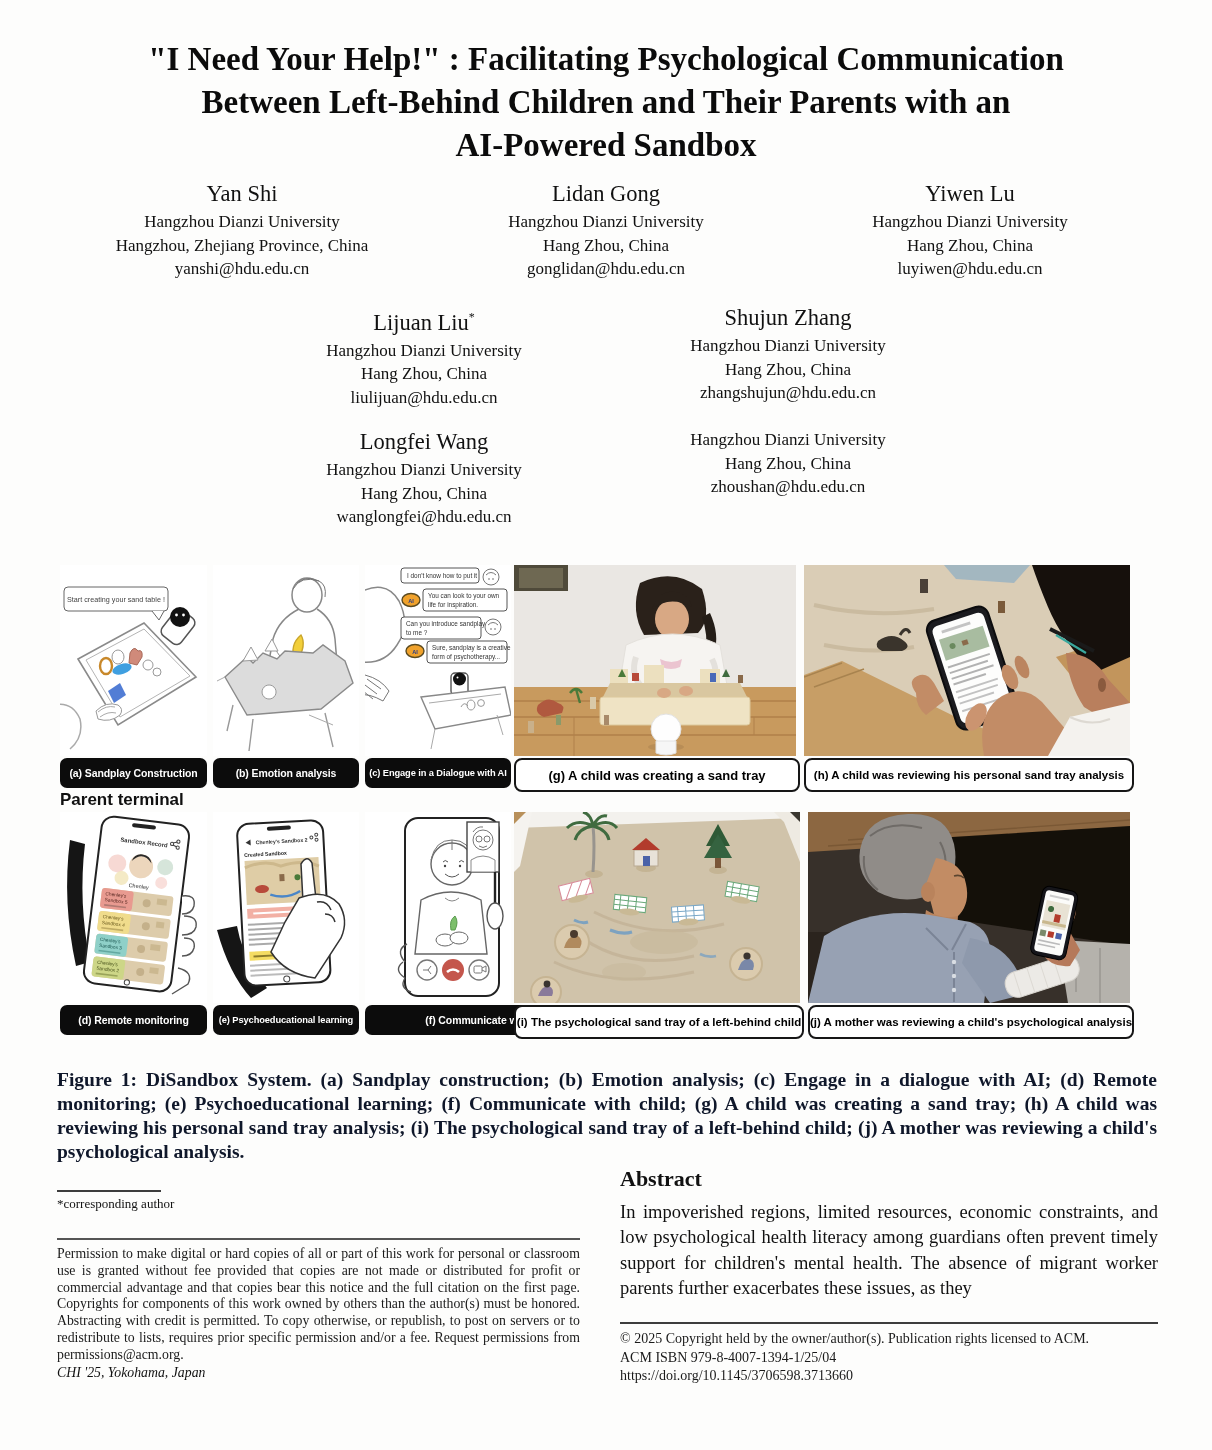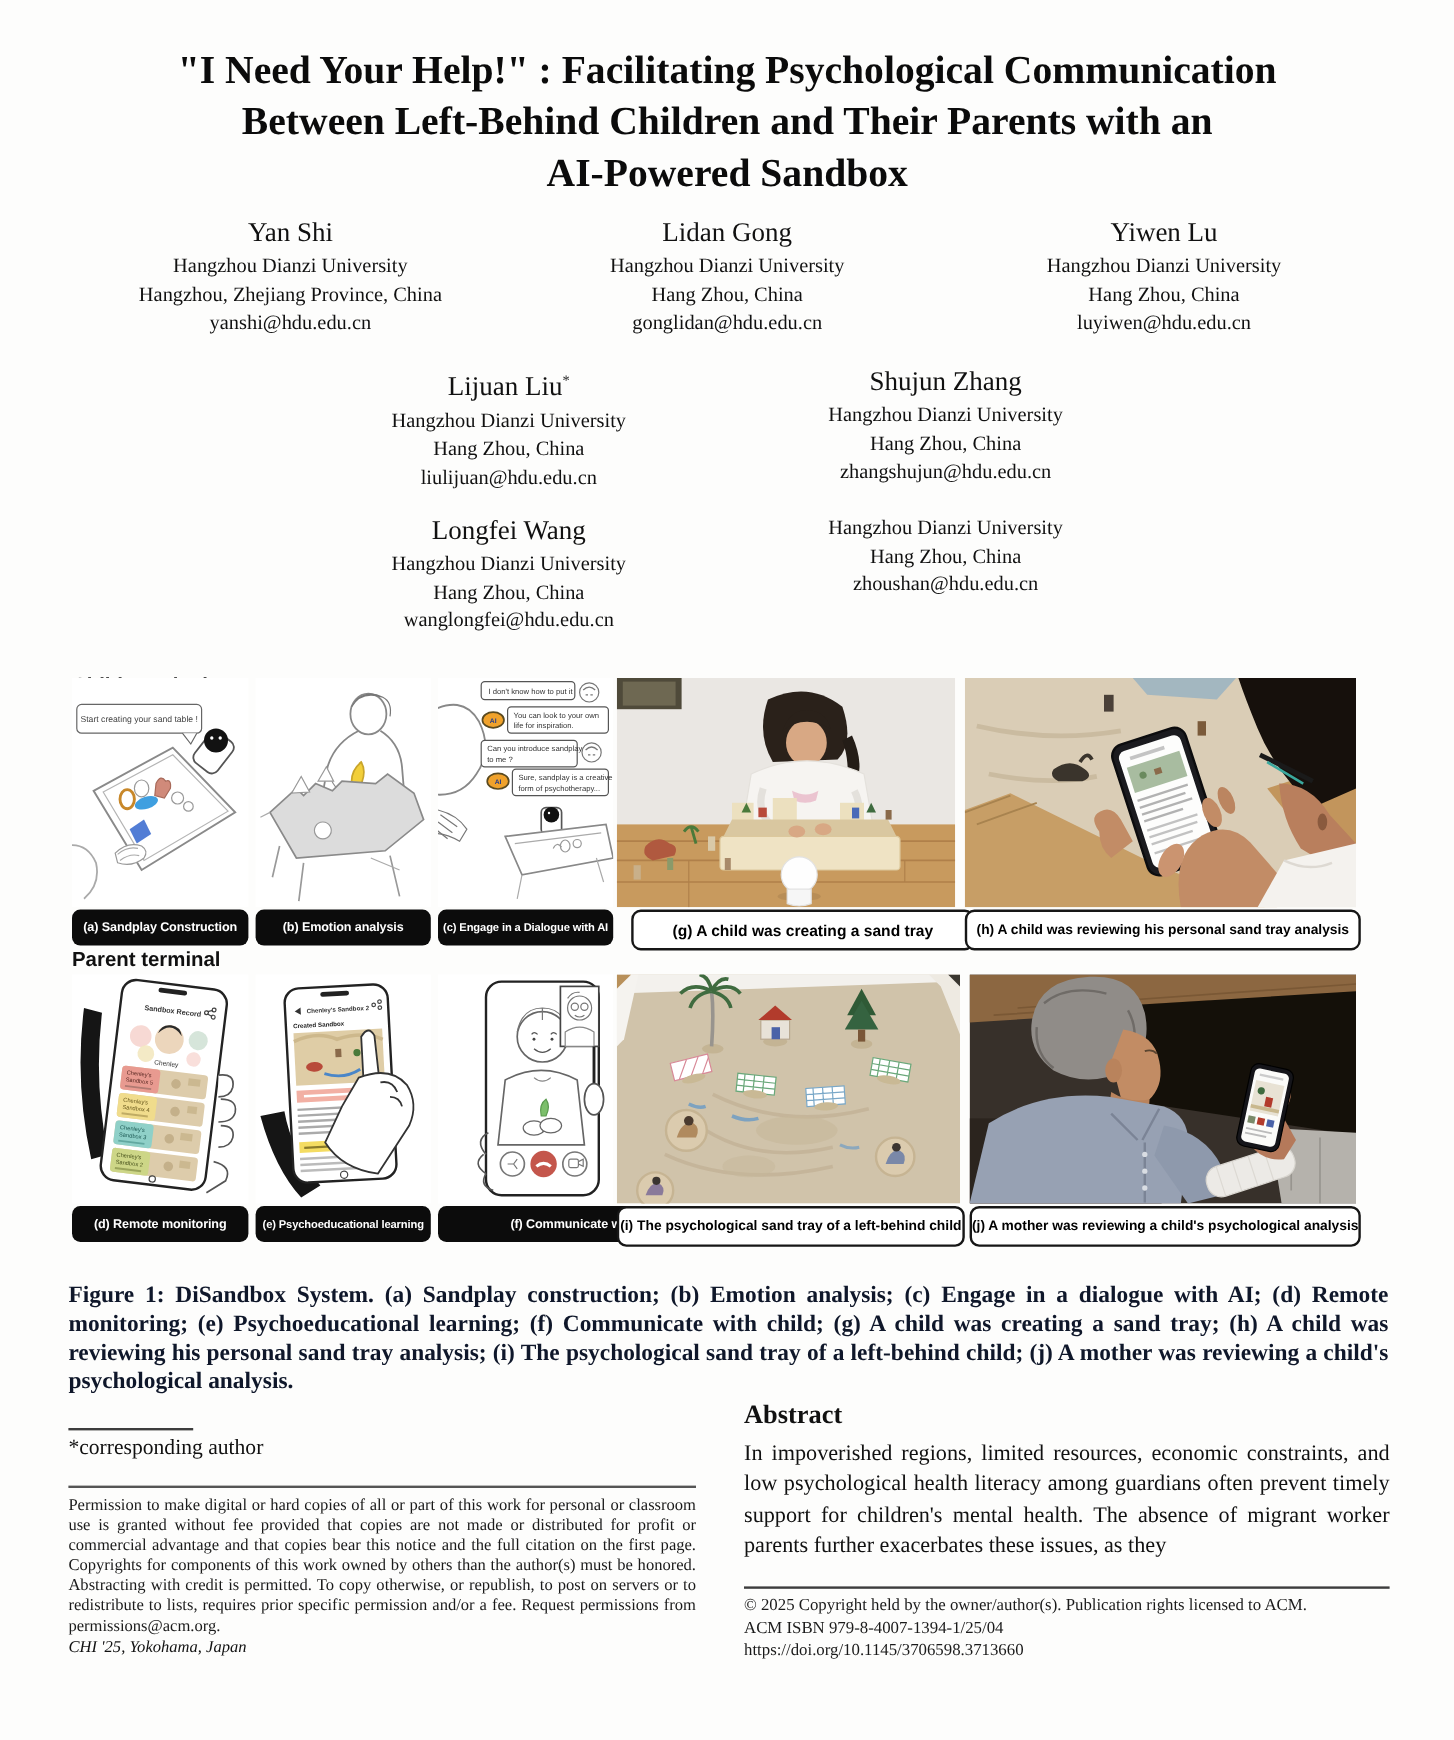--- a/index.html
+++ b/index.html
@@ -27,21 +27,21 @@
   .cap-light{background:#fff;border:2px solid #161616;border-radius:8px;display:flex;align-items:center;justify-content:center;
              font-family:"Liberation Sans",sans-serif;font-weight:bold;color:#000;white-space:nowrap;}
   svg{display:block;}
   svg text{font-family:"Liberation Sans",sans-serif;}
 
   
   .figcaption{font-weight:bold;font-size:19.5px;line-height:24px;text-align:justify;color:#0f172a;}
 
   
   .rule{background:#3d3d3d;}
-  .corresponding{font-size:18px;}
+  .corresponding{font-size:13px;}
   .permission{font-size:13.8px;line-height:16.8px;text-align:justify;color:#1a1a1a;}
   .venue{font-size:13.8px;font-style:italic;margin-top:1px;}
   .abstract-h{font-size:22px;font-weight:bold;}
   .abstract-p{font-size:18.5px;line-height:25.4px;text-align:justify;}
   .imprint{font-size:14px;line-height:18.6px;color:#1a1a1a;}
 </style>
 </head>
 <body>
 
 <div class="page">
@@ -270,21 +270,21 @@
       <path d="M252 70 l30 18" stroke="#3aa89e" stroke-width="2.2" fill="none"></path>
       <ellipse cx="298" cy="120" rx="4" ry="7" fill="#8a5a3e"></ellipse>
       <polygon points="266,152 326,138 326,191 244,191" fill="#f4f2ee"></polygon>
       <path d="M266 152 q20 10 40 2" fill="none" stroke="#ddd9d2" stroke-width="2"></path>
     </svg>
   </div>
 
   <div class="abs cap-dark" style="top:758px;left:60px;width:147px;height:30px;">(a) Sandplay Construction</div>
   <div class="abs cap-dark" style="top:758px;left:213px;width:146px;height:30px;">(b) Emotion analysis</div>
   <div class="abs cap-dark small" style="top:758px;left:365px;width:146px;height:30px;">(c) Engage in a Dialogue with AI</div>
-  <div class="abs cap-light" style="top:758px;left:514px;width:282px;height:30px;font-size:13px;margin-left:12px;">(g) A child was creating a sand tray</div>
+  <div class="abs cap-light" style="top:758px;left:514px;width:282px;height:30px;font-size:13px;">(g) A child was creating a sand tray</div>
   <div class="abs cap-light" style="top:758px;left:804px;width:326px;height:30px;font-size:11.5px;">(h) A child was reviewing his personal sand tray analysis</div>
 
   <div class="abs term-label sans" style="top:790px;left:60px;">Parent terminal</div>
 
   <div class="abs panel" style="top:812px;left:60px;width:147px;height:191px;">
     <svg viewBox="0 0 147 191" width="147" height="191">
       <path d="M10 28 q-8 62 6 126 l14 -4 q-12 -60 -5 -118 z" fill="#151515"></path>
       <g transform="rotate(7 76 96)">
         <rect x="32" y="8" width="88" height="168" rx="12" fill="#fff" stroke="#222" stroke-width="2"></rect>
         <rect x="62" y="12" width="24" height="4" rx="2" fill="#222"></rect>

